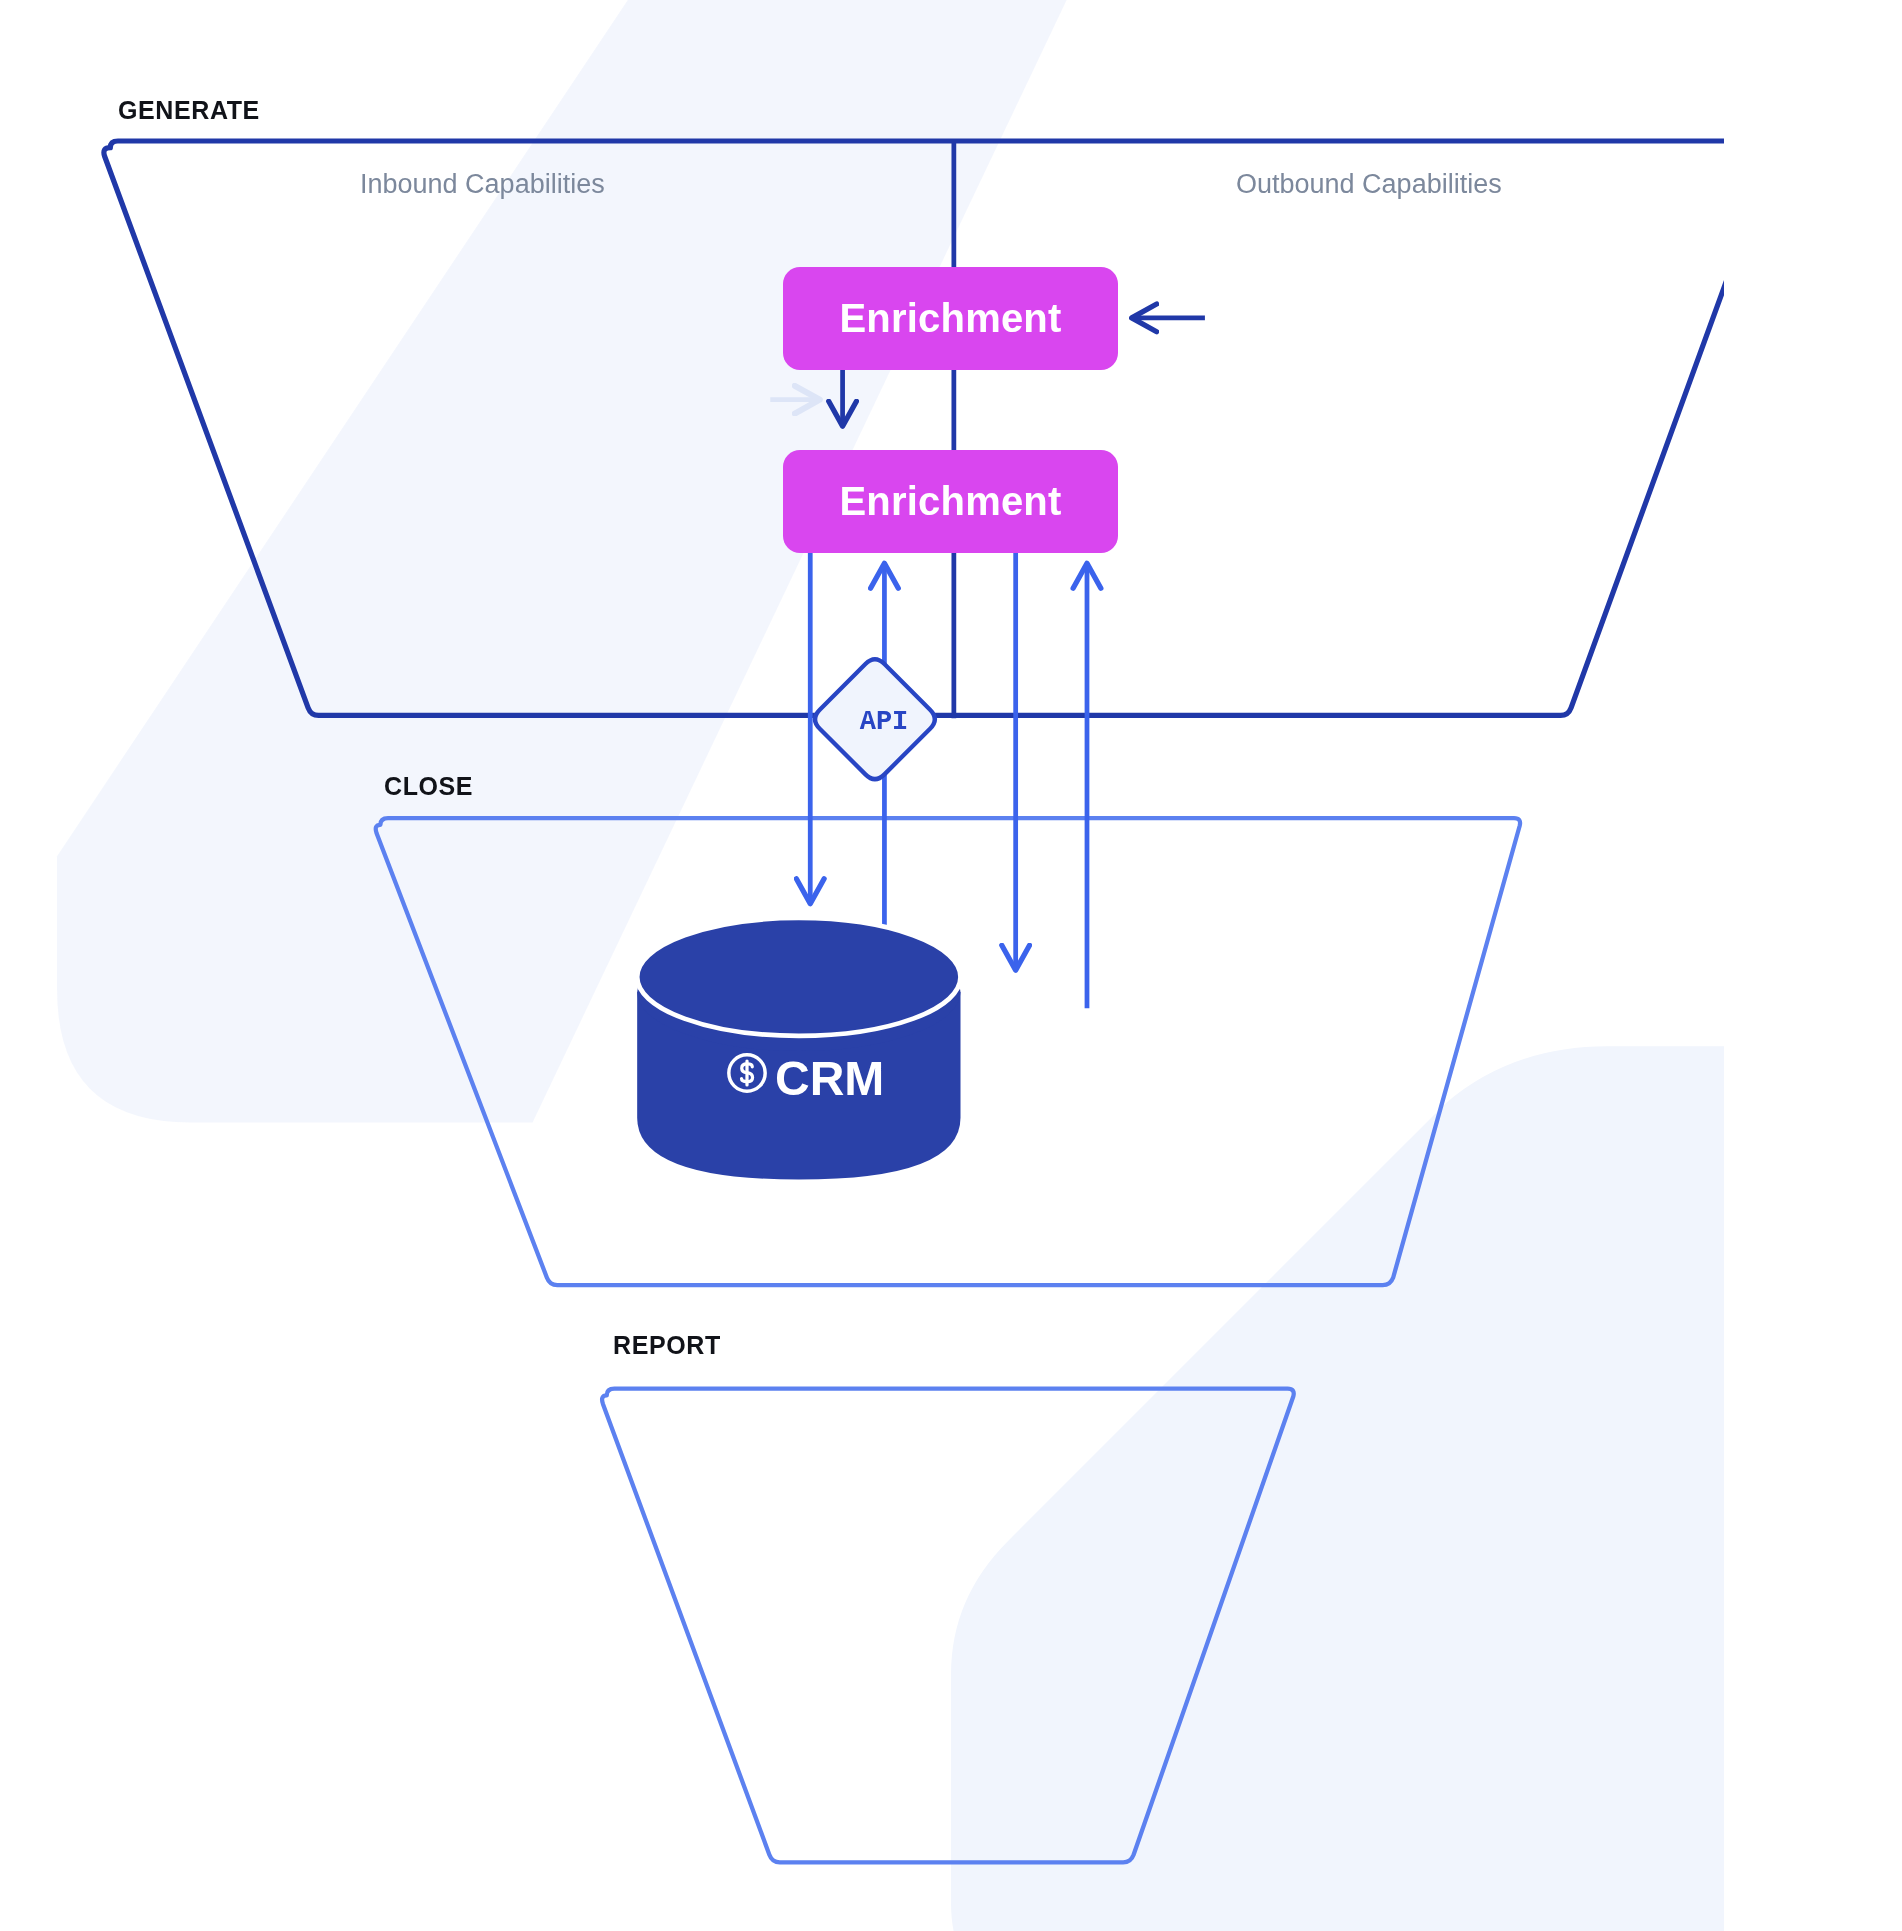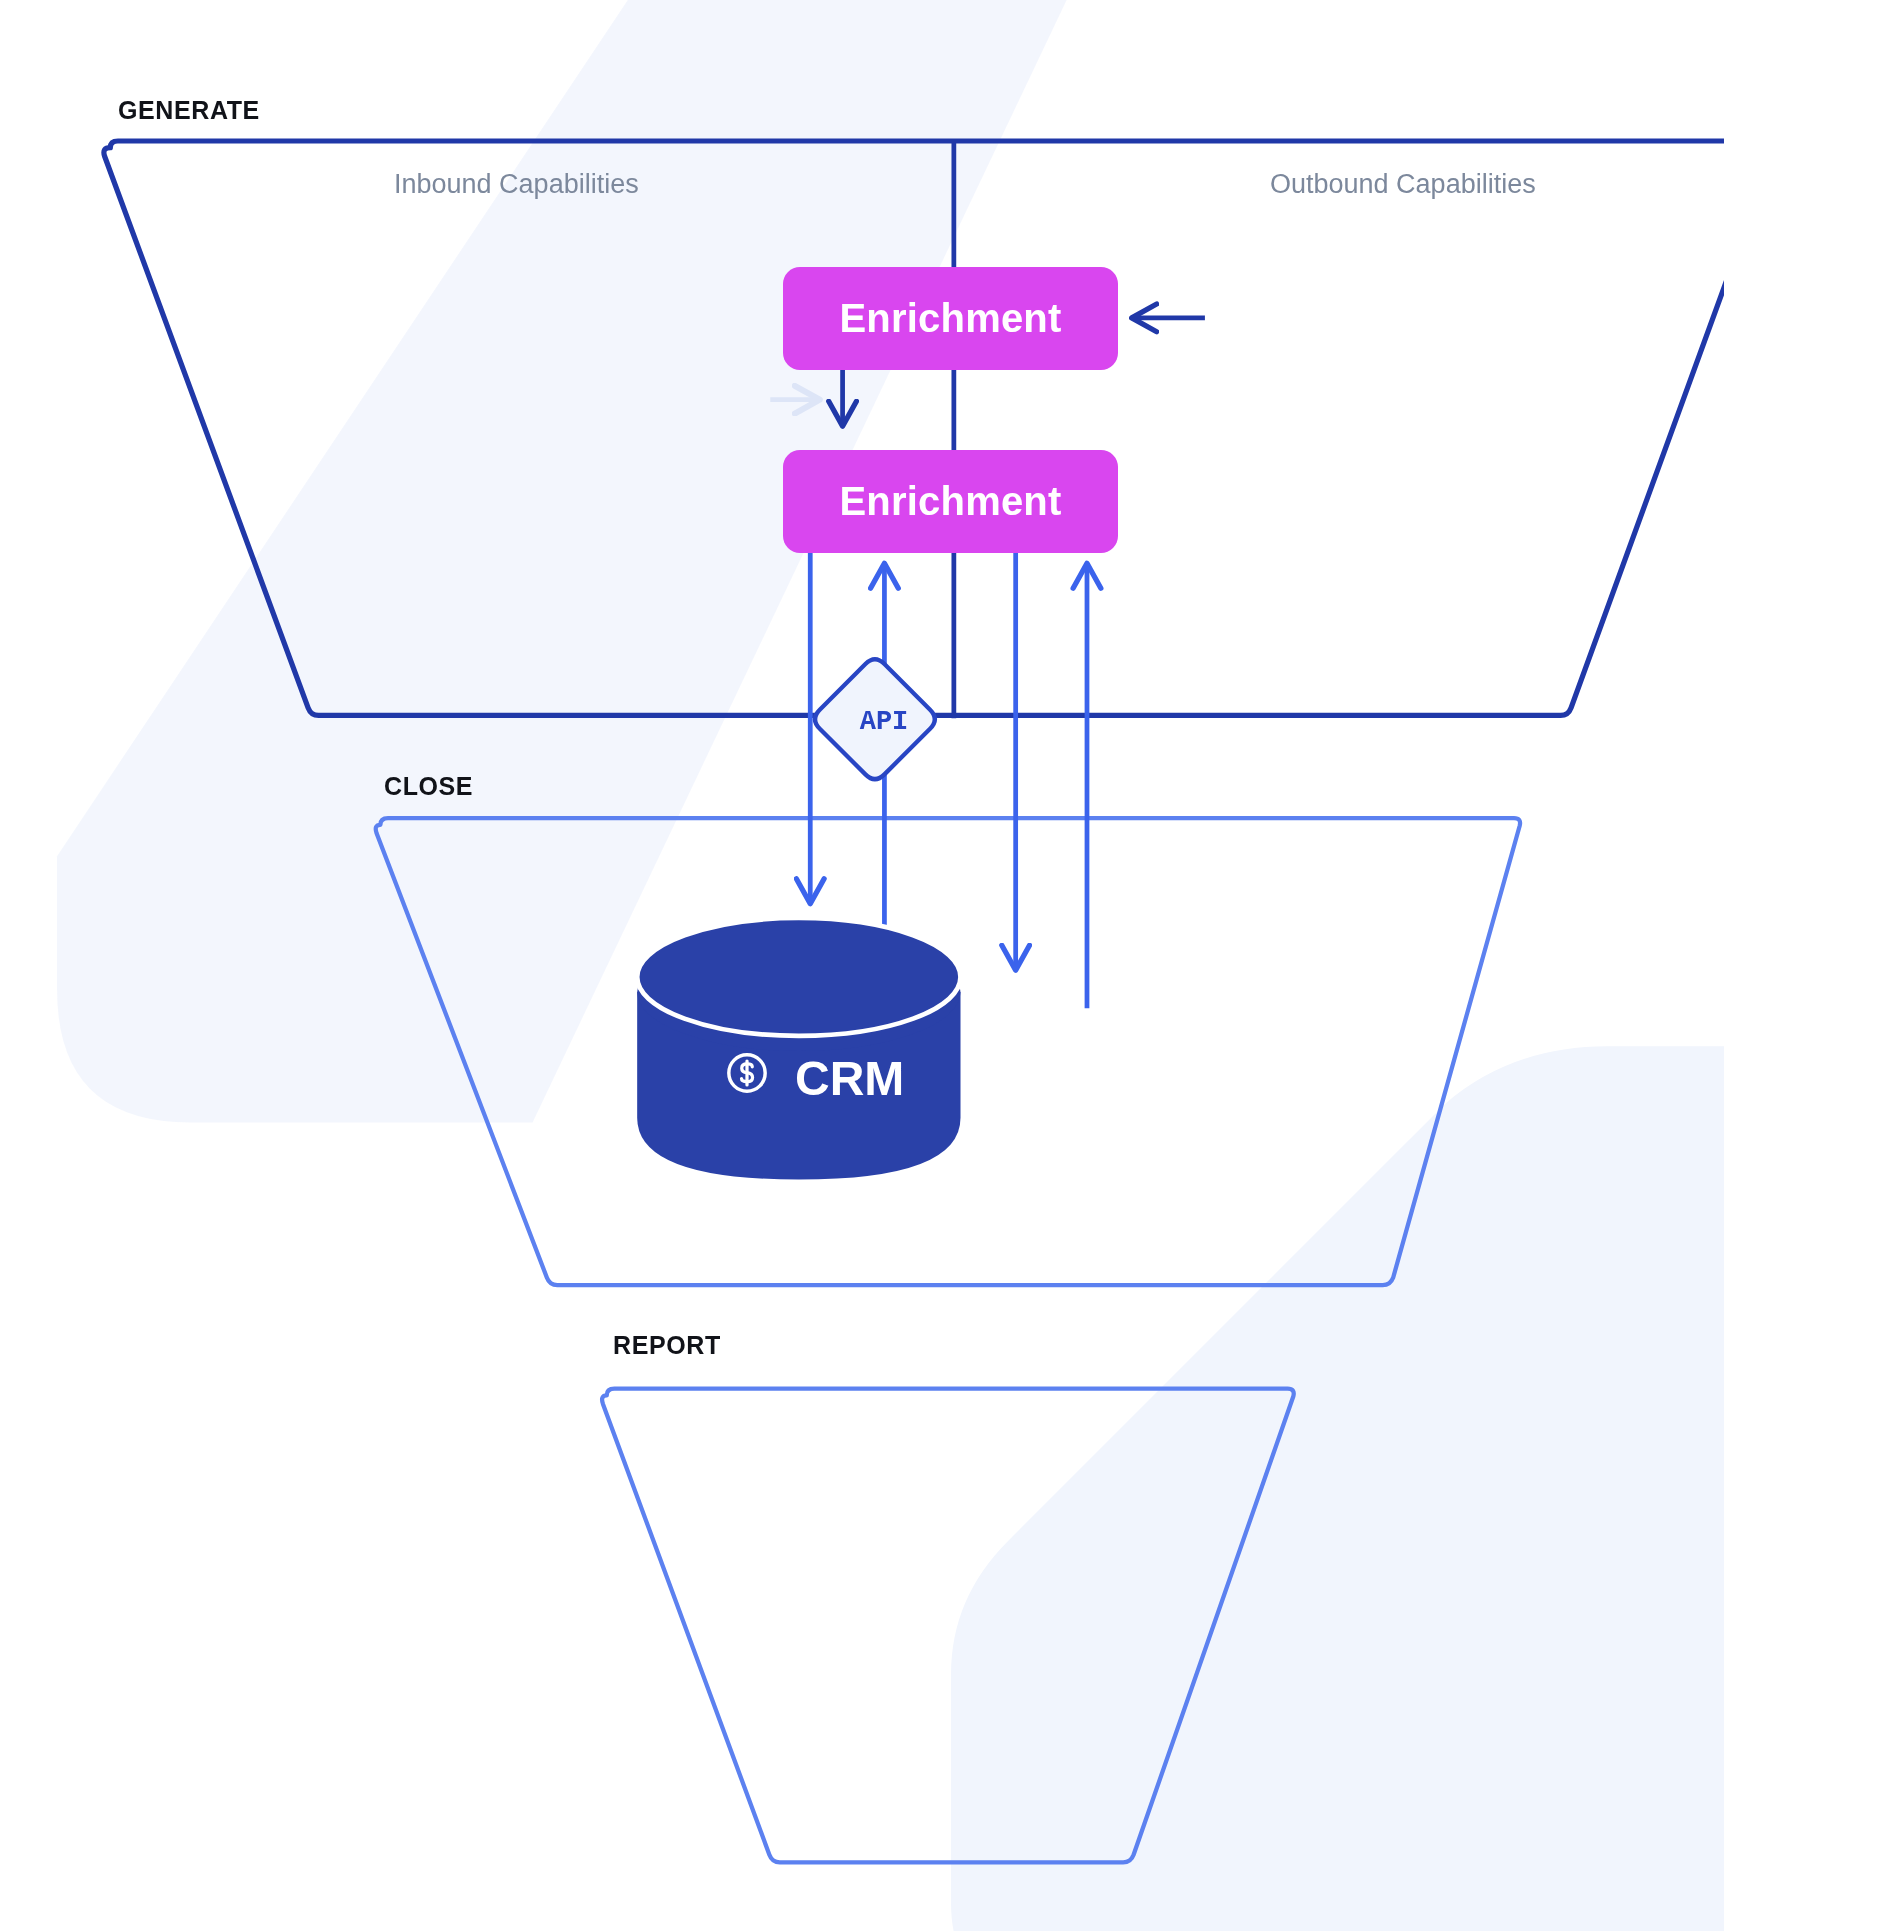--- a/index.html
+++ b/index.html
@@ -31,21 +31,20 @@
     color: #111319;
     white-space: nowrap;
   }
   .cap-label {
     position: absolute;
     font-family: "Liberation Sans", sans-serif;
     font-weight: 400;
     font-size: 27px;
     color: #7c889c;
     white-space: nowrap;
-    margin-left: 34px;
   }
   .node-box {
     position: absolute;
     background: #d946ef;
     border-radius: 17px;
     display: flex;
     align-items: center;
     justify-content: center;
     color: #ffffff;
     font-family: "Liberation Sans", sans-serif;
@@ -72,21 +71,21 @@
     font-family: Liberation Mono, monospace;
     font-weight: 700;
     font-size: 27px;
     color: #2845c4;
     white-space: nowrap;
   }
   .crm-label {
     position: absolute;
     display: flex;
     align-items: center;
-    gap: 26px;
+    gap: 6px;
     color: #ffffff;
     font-family: "Liberation Sans", sans-serif;
     font-weight: 700;
     font-size: 48px;
     white-space: nowrap;
   }
   .crm-icon { display: block; }
 </style>
 </head>
 <body>

